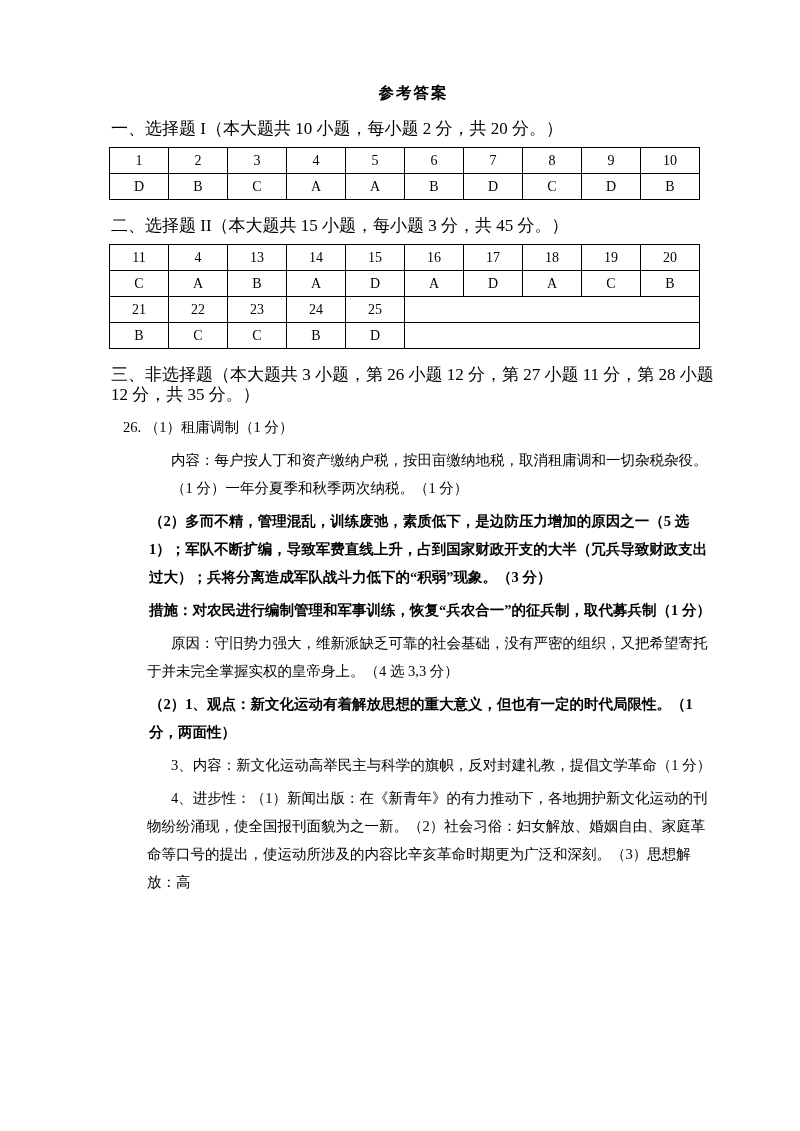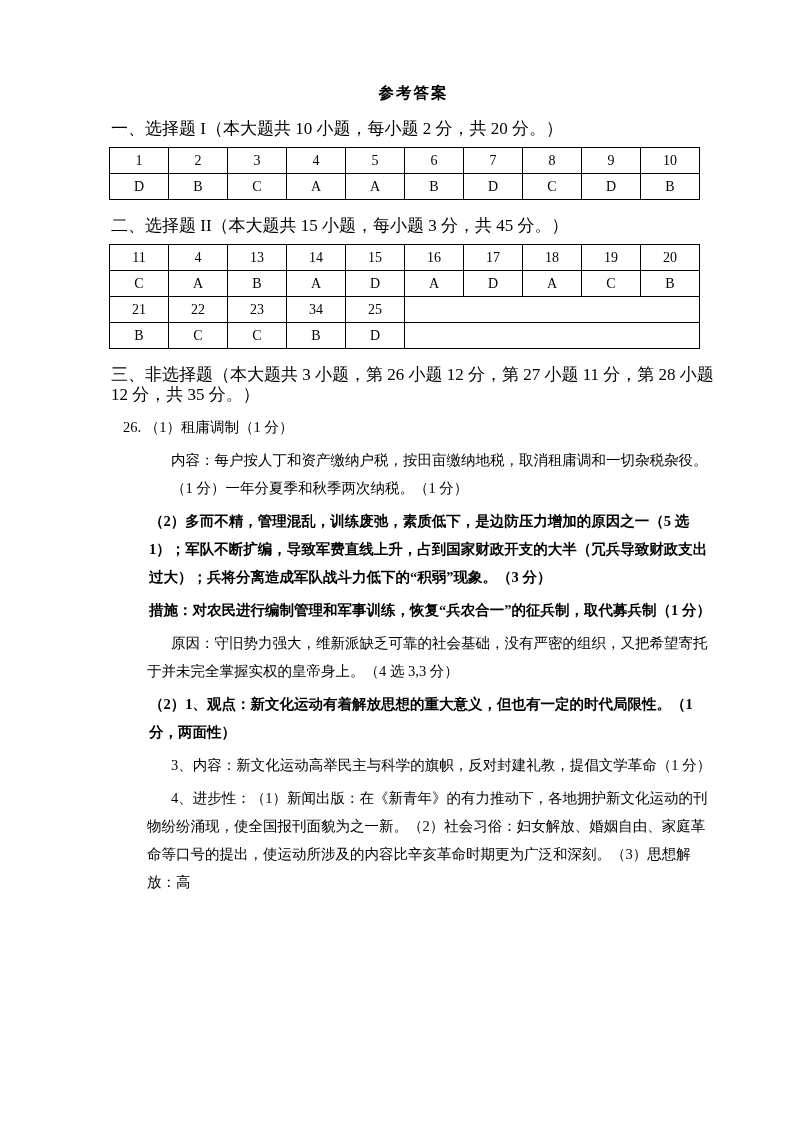--- a/index.html
+++ b/index.html
@@ -96,21 +96,21 @@
           <td>A</td>
           <td>D</td>
           <td>A</td>
           <td>C</td>
           <td>B</td>
         </tr>
     <tr>
           <td>21</td>
           <td>22</td>
           <td>23</td>
-          <td>34</td>
+          <td>24</td>
           <td>25</td>
           <td colspan="5"></td>
         </tr>
     <tr>
           <td>B</td>
           <td>C</td>
           <td>C</td>
           <td>B</td>
           <td>D</td>
           <td colspan="5"></td>

